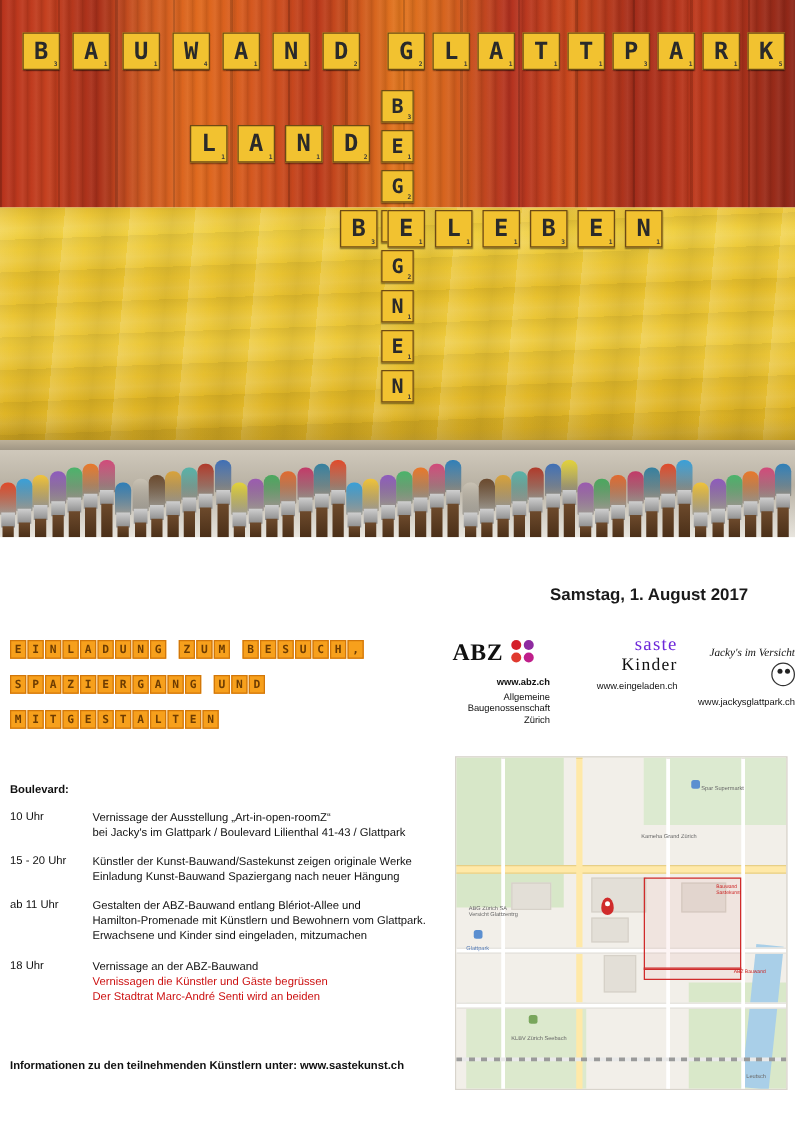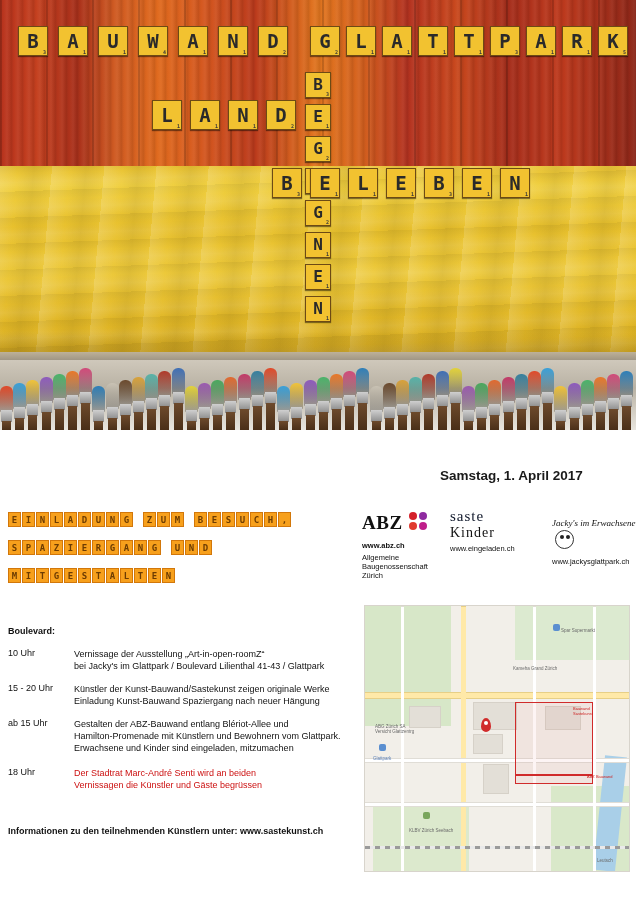--- a/index.html
+++ b/index.html
@@ -194,49 +194,49 @@
     position: absolute; left: 66px; top: 0;
     width: 290px;
     font-size: 9px;
     line-height: 12px;
     color: #111;
   }
   .prog-text .red { color: #cc1111; }
 
   .info-line {
     position: absolute;
-    left: 8px; top: 396px;
+    left: 8px; top: 417px;
     font-size: 9px;
     font-weight: bold;
     color: #111;
   }
 
   
   .logos { position: absolute; left: 362px; top: 78px; width: 268px; height: 60px; }
-  .logo-box { position: absolute; text-align: left; }
+  .logo-box { position: absolute; text-align: right; }
   .logo-cap {
     font-size: 7.5px;
     color: #111;
     line-height: 9px;
     margin-top: 3px;
   }
   .abz-wrap { position: relative; height: 30px; }
   .abz-text {
     position:absolute; left:0; top:4px;
     font-family: "Liberation Serif", serif;
     font-size: 19px; font-weight: bold; color:#111;
     letter-spacing: .5px;
   }
   .abz-dots { position: absolute; left: 47px; top: 4px; width: 20px; height: 20px; }
   .abz-dots i {
     position:absolute; width: 8px; height: 8px; border-radius: 50%; display:block;
   }
   .saste-1 {
     font-family: "Liberation Serif", serif;
-    font-size: 15px; color: #0f172a; letter-spacing: 1px;
+    font-size: 15px; color: #6d28d9; letter-spacing: 1px;
   }
   .saste-2 {
     font-family: "Liberation Serif", serif;
     font-size: 14px; color: #111; letter-spacing: 1px;
   }
   .jacky {
     font-family: "Liberation Serif", serif;
     font-style: italic;
     font-size: 9px; color: #111;
   }
@@ -695,21 +695,21 @@
       </div>
       <div class="tile t-head" style="left: 500px; top: 168px;">
         <span class="l">N</span>
         <i class="pt">1</i>
       </div>
     </div>
 </div>
 
 <div class="lower">
 
-  <div class="headline-date">Samstag, 1. April 2017</div>
+  <div class="headline-date">Samstag, 1. August 2017</div>
 
   <div class="invite">
     <div class="inv-line" id="inv1"><span class="minitile">E</span><span class="minitile">I</span><span class="minitile">N</span><span class="minitile">L</span><span class="minitile">A</span><span class="minitile">D</span><span class="minitile">U</span><span class="minitile">N</span><span class="minitile">G</span><span class="minitile sp"></span><span class="minitile">Z</span><span class="minitile">U</span><span class="minitile">M</span><span class="minitile sp"></span><span class="minitile">B</span><span class="minitile">E</span><span class="minitile">S</span><span class="minitile">U</span><span class="minitile">C</span><span class="minitile">H</span><span class="minitile">,</span></div>
     <div class="inv-line" id="inv2"><span class="minitile">S</span><span class="minitile">P</span><span class="minitile">A</span><span class="minitile">Z</span><span class="minitile">I</span><span class="minitile">E</span><span class="minitile">R</span><span class="minitile">G</span><span class="minitile">A</span><span class="minitile">N</span><span class="minitile">G</span><span class="minitile sp"></span><span class="minitile">U</span><span class="minitile">N</span><span class="minitile">D</span></div>
     <div class="inv-line" id="inv3"><span class="minitile">M</span><span class="minitile">I</span><span class="minitile">T</span><span class="minitile">G</span><span class="minitile">E</span><span class="minitile">S</span><span class="minitile">T</span><span class="minitile">A</span><span class="minitile">L</span><span class="minitile">T</span><span class="minitile">E</span><span class="minitile">N</span></div>
   </div>
 
   <div class="program-title">Boulevard:</div>
 
   <div class="prog-row" style="top:218px">
@@ -718,31 +718,32 @@
 bei Jacky's im Glattpark / Boulevard Lilienthal 41-43 / Glattpark</div>
   </div>
 
   <div class="prog-row" style="top:253px">
     <div class="prog-time">15 -  20 Uhr</div>
     <div class="prog-text" style="white-space:pre-line">Künstler der Kunst-Bauwand/Sastekunst zeigen originale Werke
 Einladung Kunst-Bauwand Spaziergang nach neuer Hängung</div>
   </div>
 
   <div class="prog-row" style="top:288px">
-    <div class="prog-time">ab 15 Uhr</div>
+    <div class="prog-time">ab 11 Uhr</div>
     <div class="prog-text" style="white-space:pre-line">Gestalten der ABZ-Bauwand entlang Blériot-Allee und
 Hamilton-Promenade mit Künstlern und Bewohnern vom Glattpark.
 Erwachsene und Kinder sind eingeladen, mitzumachen</div>
   </div>
 
   <div class="prog-row" style="top:337px">
     <div class="prog-time">18 Uhr</div>
     <div class="prog-text">
+      <div>Vernissage an der ABZ-Bauwand</div>
+      <div class="red">Vernissagen die Künstler und Gäste begrüssen</div>
       <div class="red">Der Stadtrat Marc-André Senti wird an beiden</div>
-      <div class="red">Vernissagen die Künstler und Gäste begrüssen</div>
     </div>
   </div>
 
   <div class="info-line">Informationen zu den teilnehmenden Künstlern unter: www.sastekunst.ch</div>
 
   <div class="logos">
 
     <div class="logo-box" style="left:0; top:0; width:78px;">
       <div class="abz-wrap">
         <div class="abz-text">ABZ</div>
@@ -760,21 +761,21 @@
     </div>
 
     <div class="logo-box" style="left:88px; top:0; width:92px;">
       <div class="saste-1">saste</div>
       <div class="saste-2">Kinder</div>
       <div class="logo-cap">www.eingeladen.ch</div>
     </div>
 
     <div class="logo-box" style="left:190px; top:4px; width:84px;">
       <div>
-        <span class="jacky">Jacky's im Erwachsene</span>
+        <span class="jacky">Jacky's im Versicht</span>
         <span class="jacky-badge"></span>
       </div>
       <div class="logo-cap" style="margin-top:8px">www.jackysglattpark.ch</div>
     </div>
   </div>
 
   <div class="map">
     <div class="land"></div>
     <div class="green-a"></div>
     <div class="green-b"></div>

